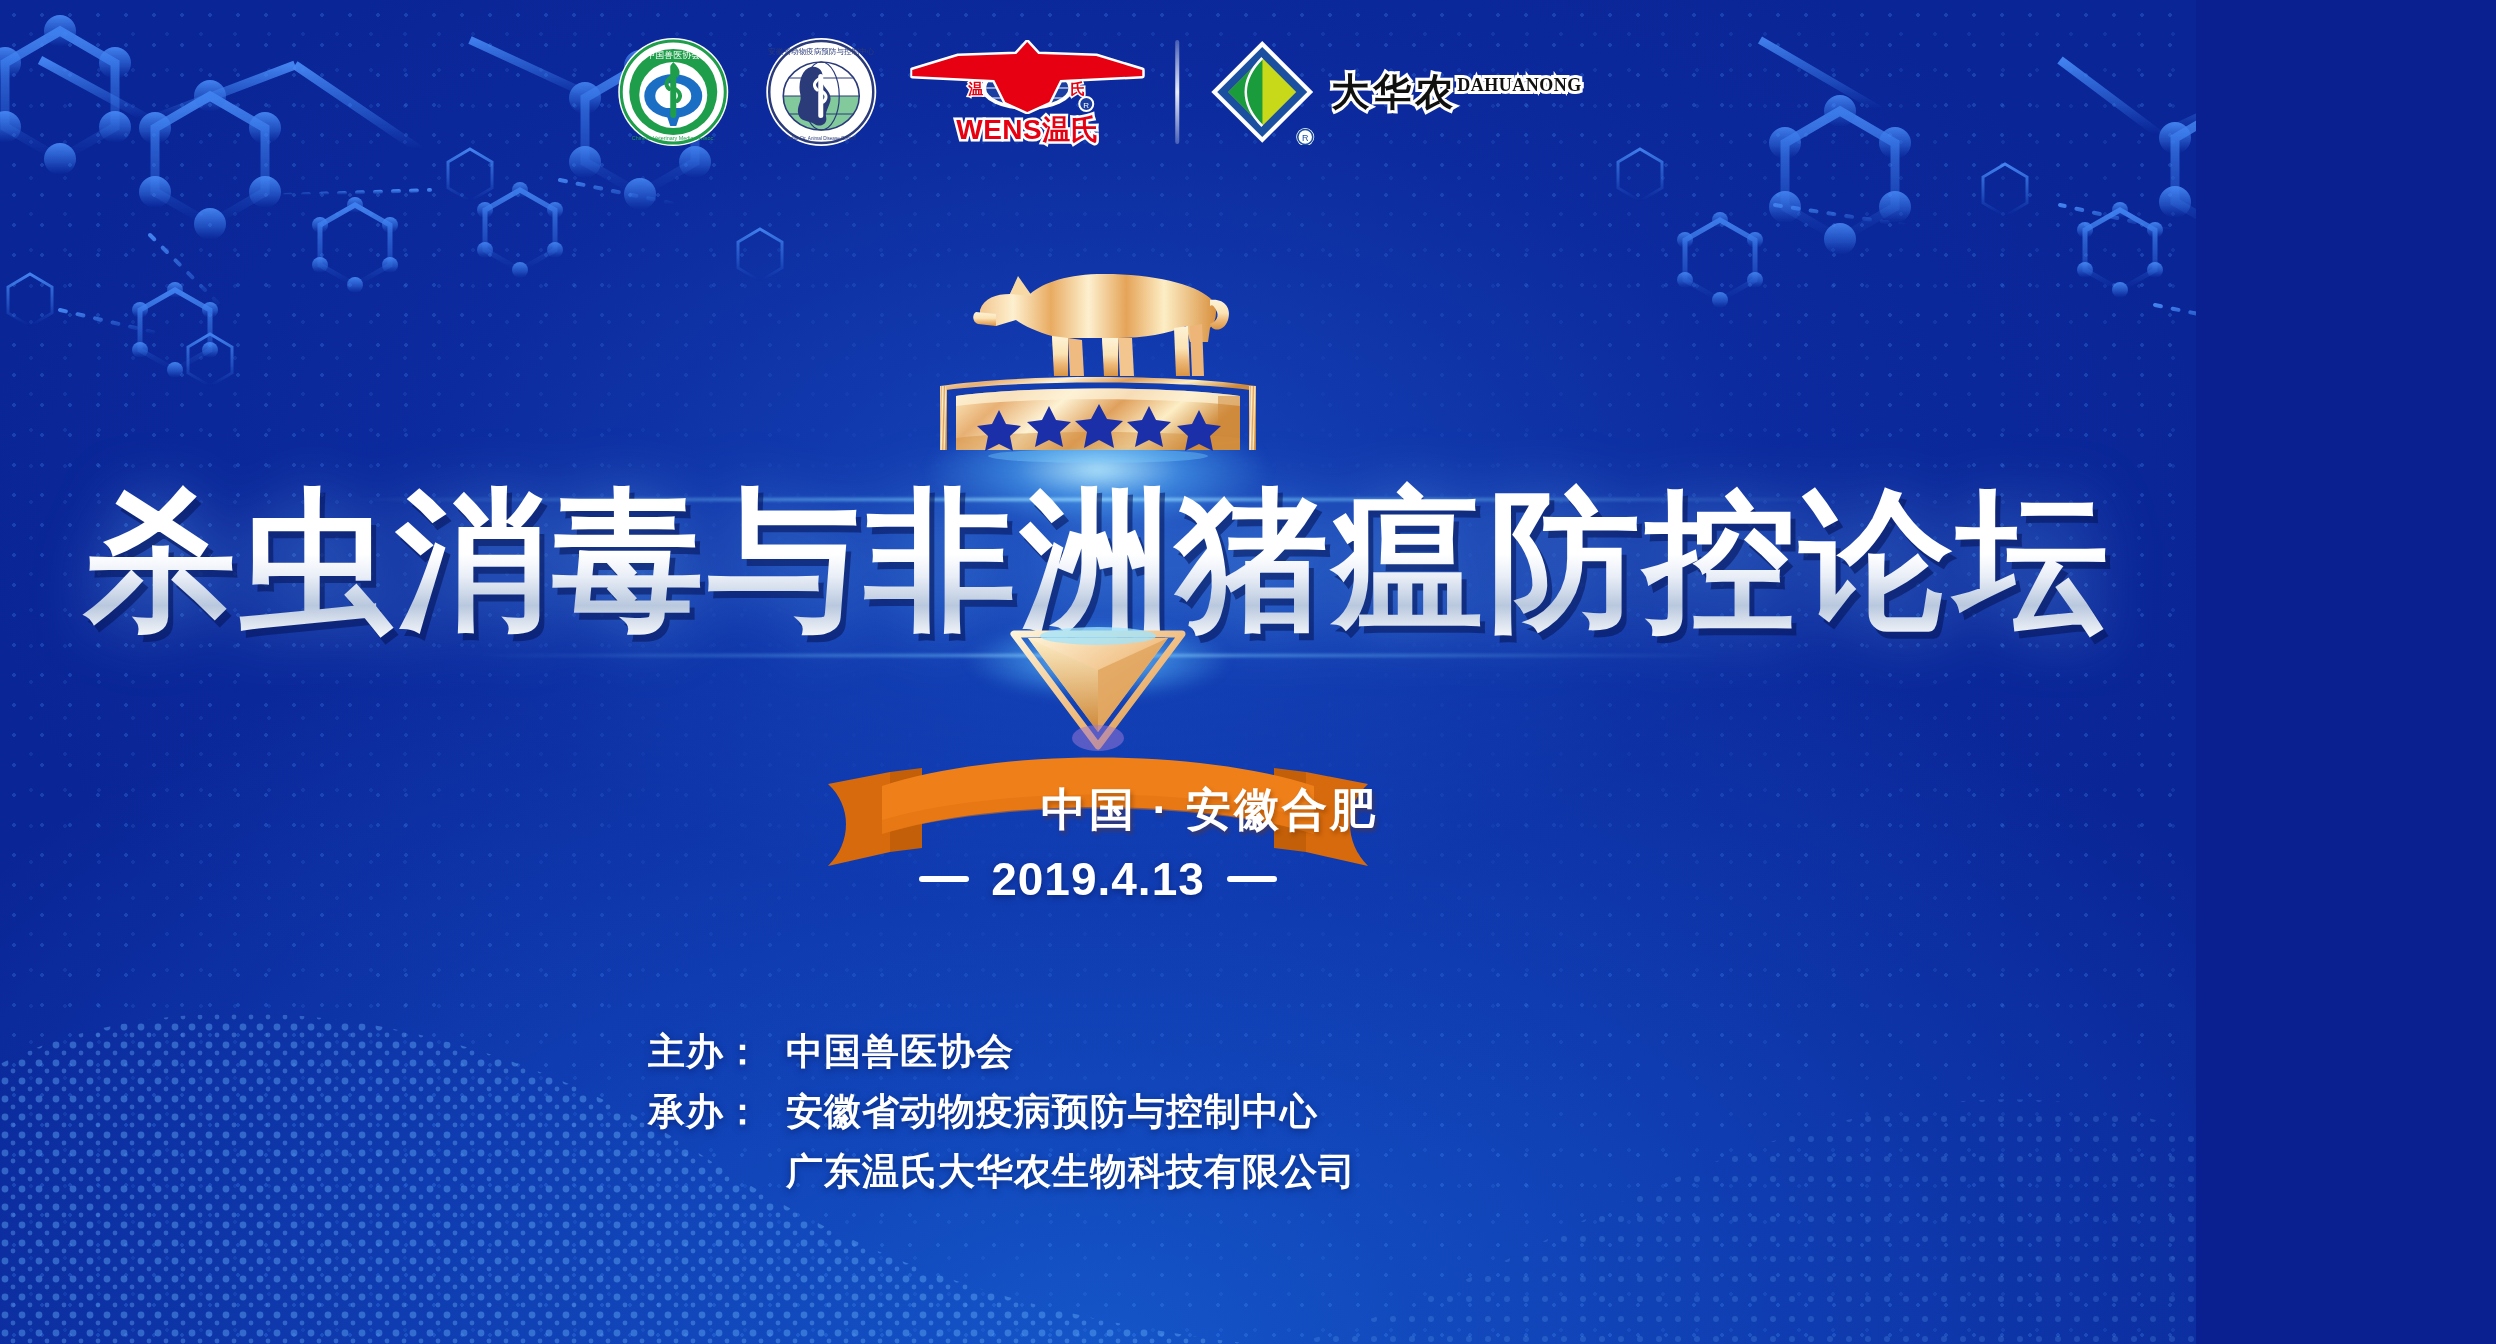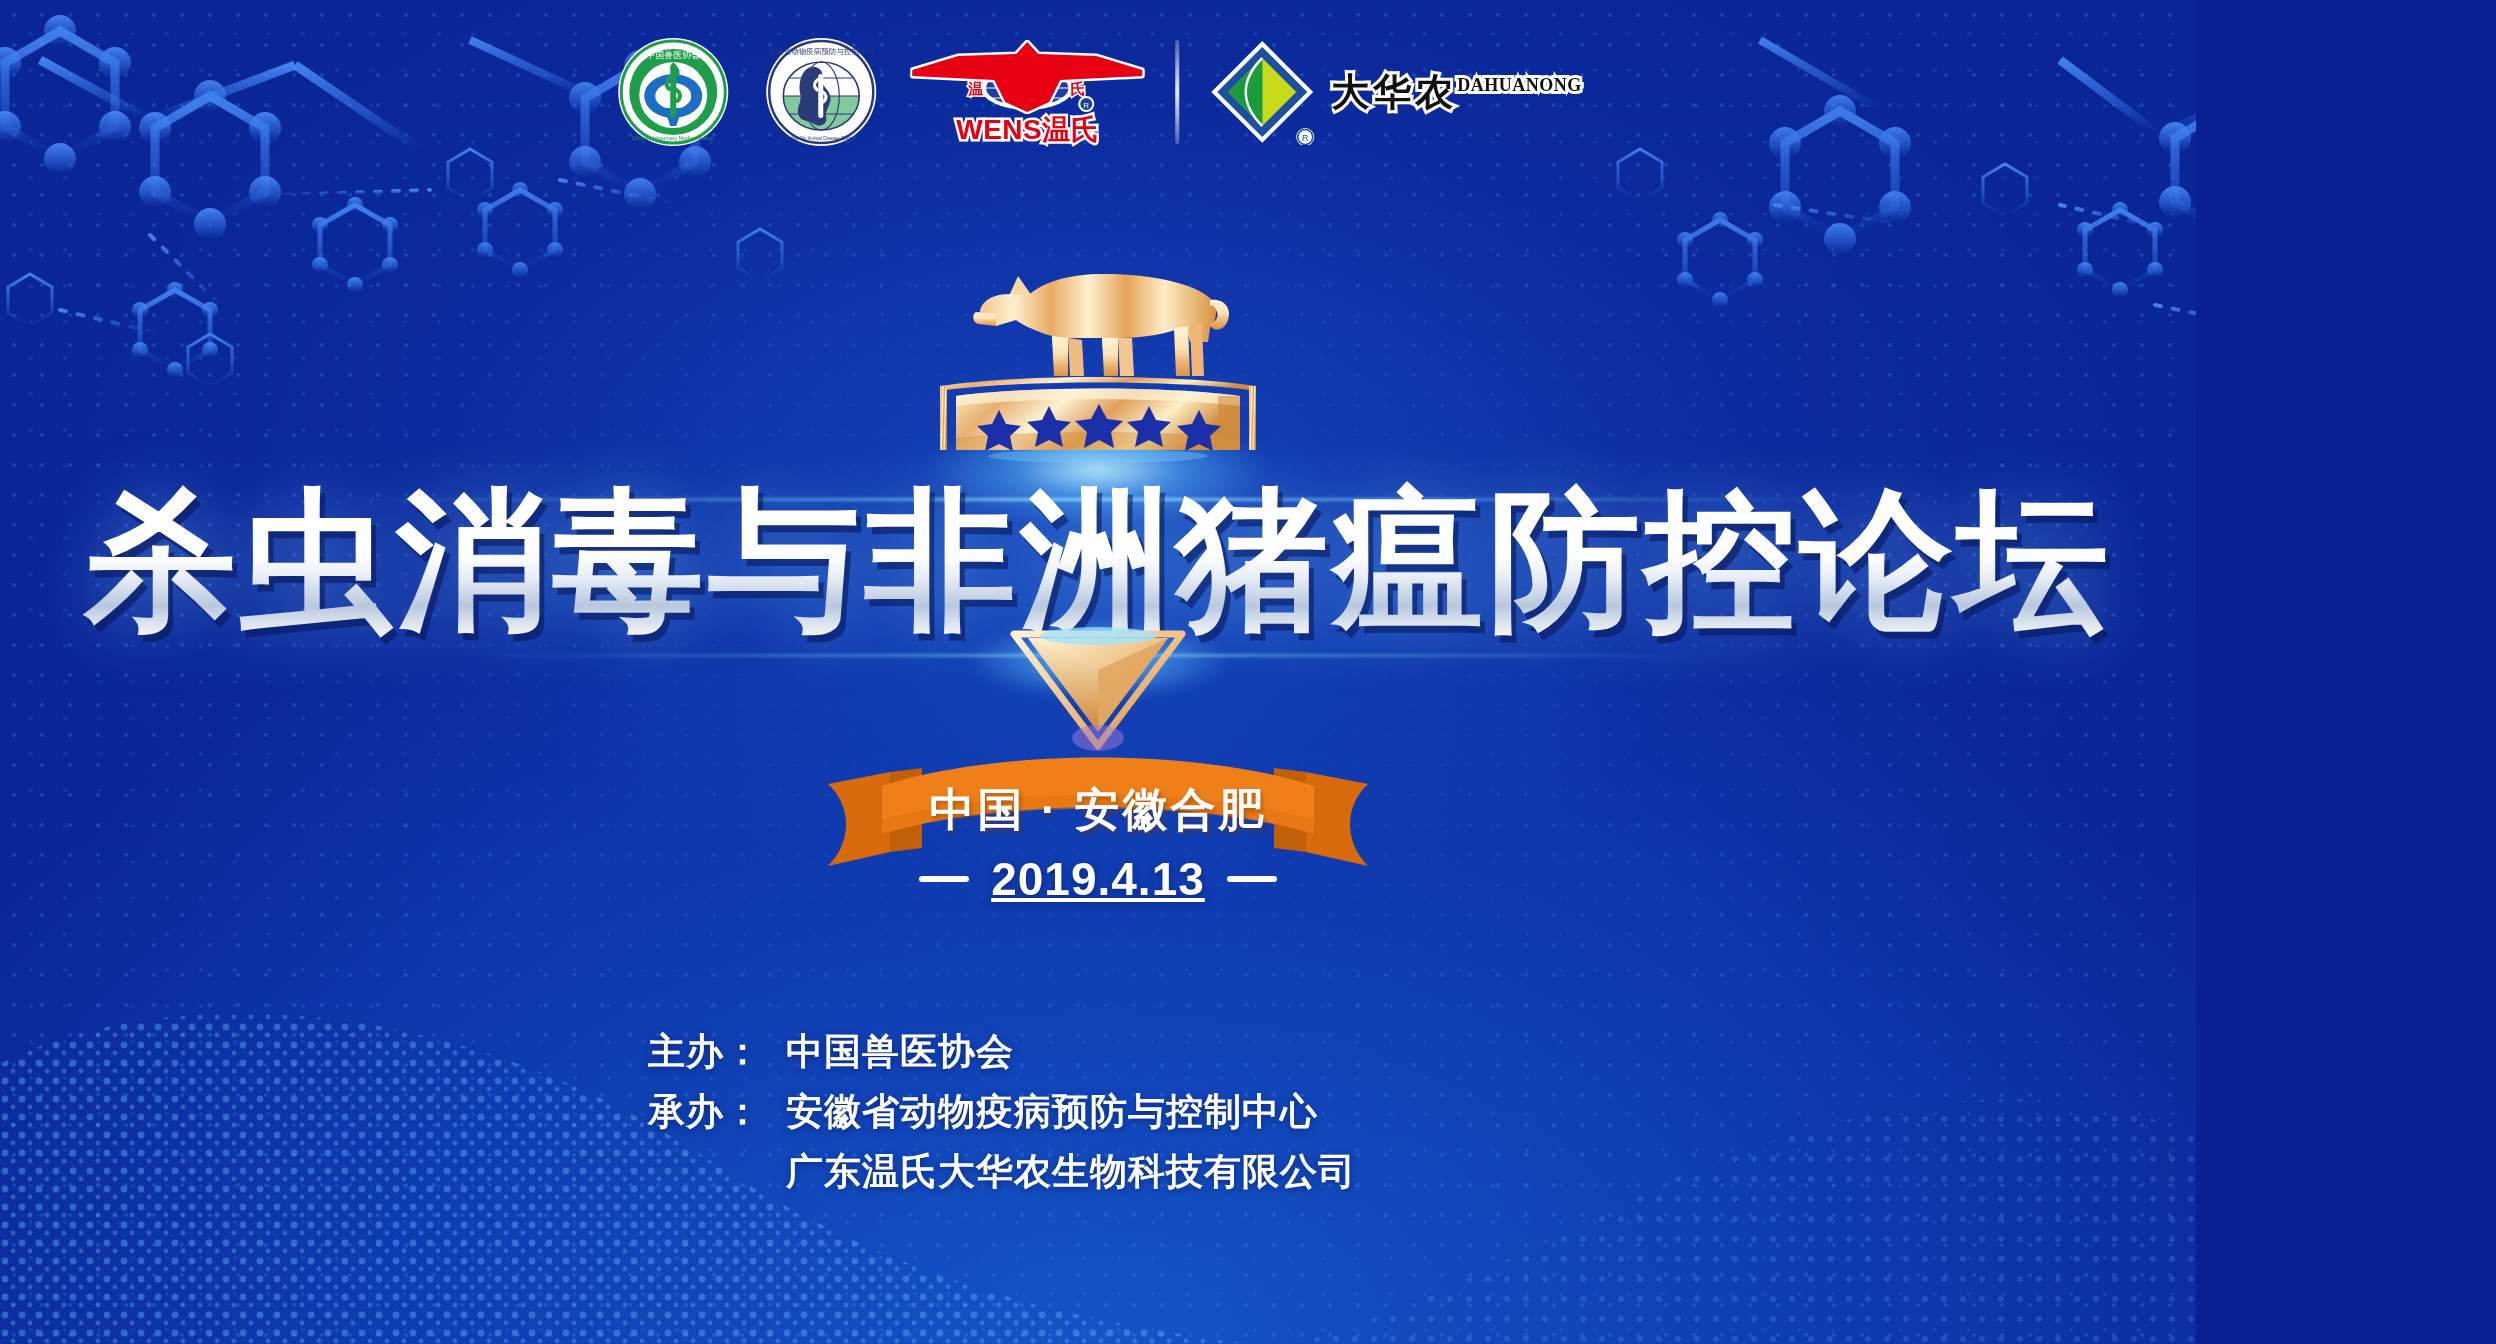--- a/index.html
+++ b/index.html
@@ -118,32 +118,31 @@
     margin-top:28px;
   }
 
   
   .chevron { position:absolute; left:50%; top:614px; transform:translateX(-50%); width:200px; height:150px; }
 
   
   .ribbon { position:absolute; left:50%; top:742px; transform:translateX(-50%); width:560px; height:150px; }
   .ribbon-text {
     position:absolute; left:0; right:0; top:38px;
-    text-align:center;
+    text-align:right;
     font-size:45px; font-weight:bold; color:#ffffff; letter-spacing:3px;
     text-shadow:2px 3px 4px rgba(120,50,0,.45);
   }
 
   
   .date {
     position:absolute; left:0; right:0; top:852px;
     text-align:center;
     display:flex; align-items:center; justify-content:center; gap:22px;
     color:#ffffff;
-    text-decoration:underline;
   }
   .date .rule { width:50px; height:6px; background:#ffffff; border-radius:3px; }
   .date .txt { font-size:46px; font-weight:bold; letter-spacing:1px; text-shadow:0 2px 6px rgba(4,18,80,.5); }
 
   
   .orgs {
     position:absolute; left:50%; top:1022px; transform:translateX(-50%);
     width:900px;
     color:#ffffff;
     font-size:37px;

